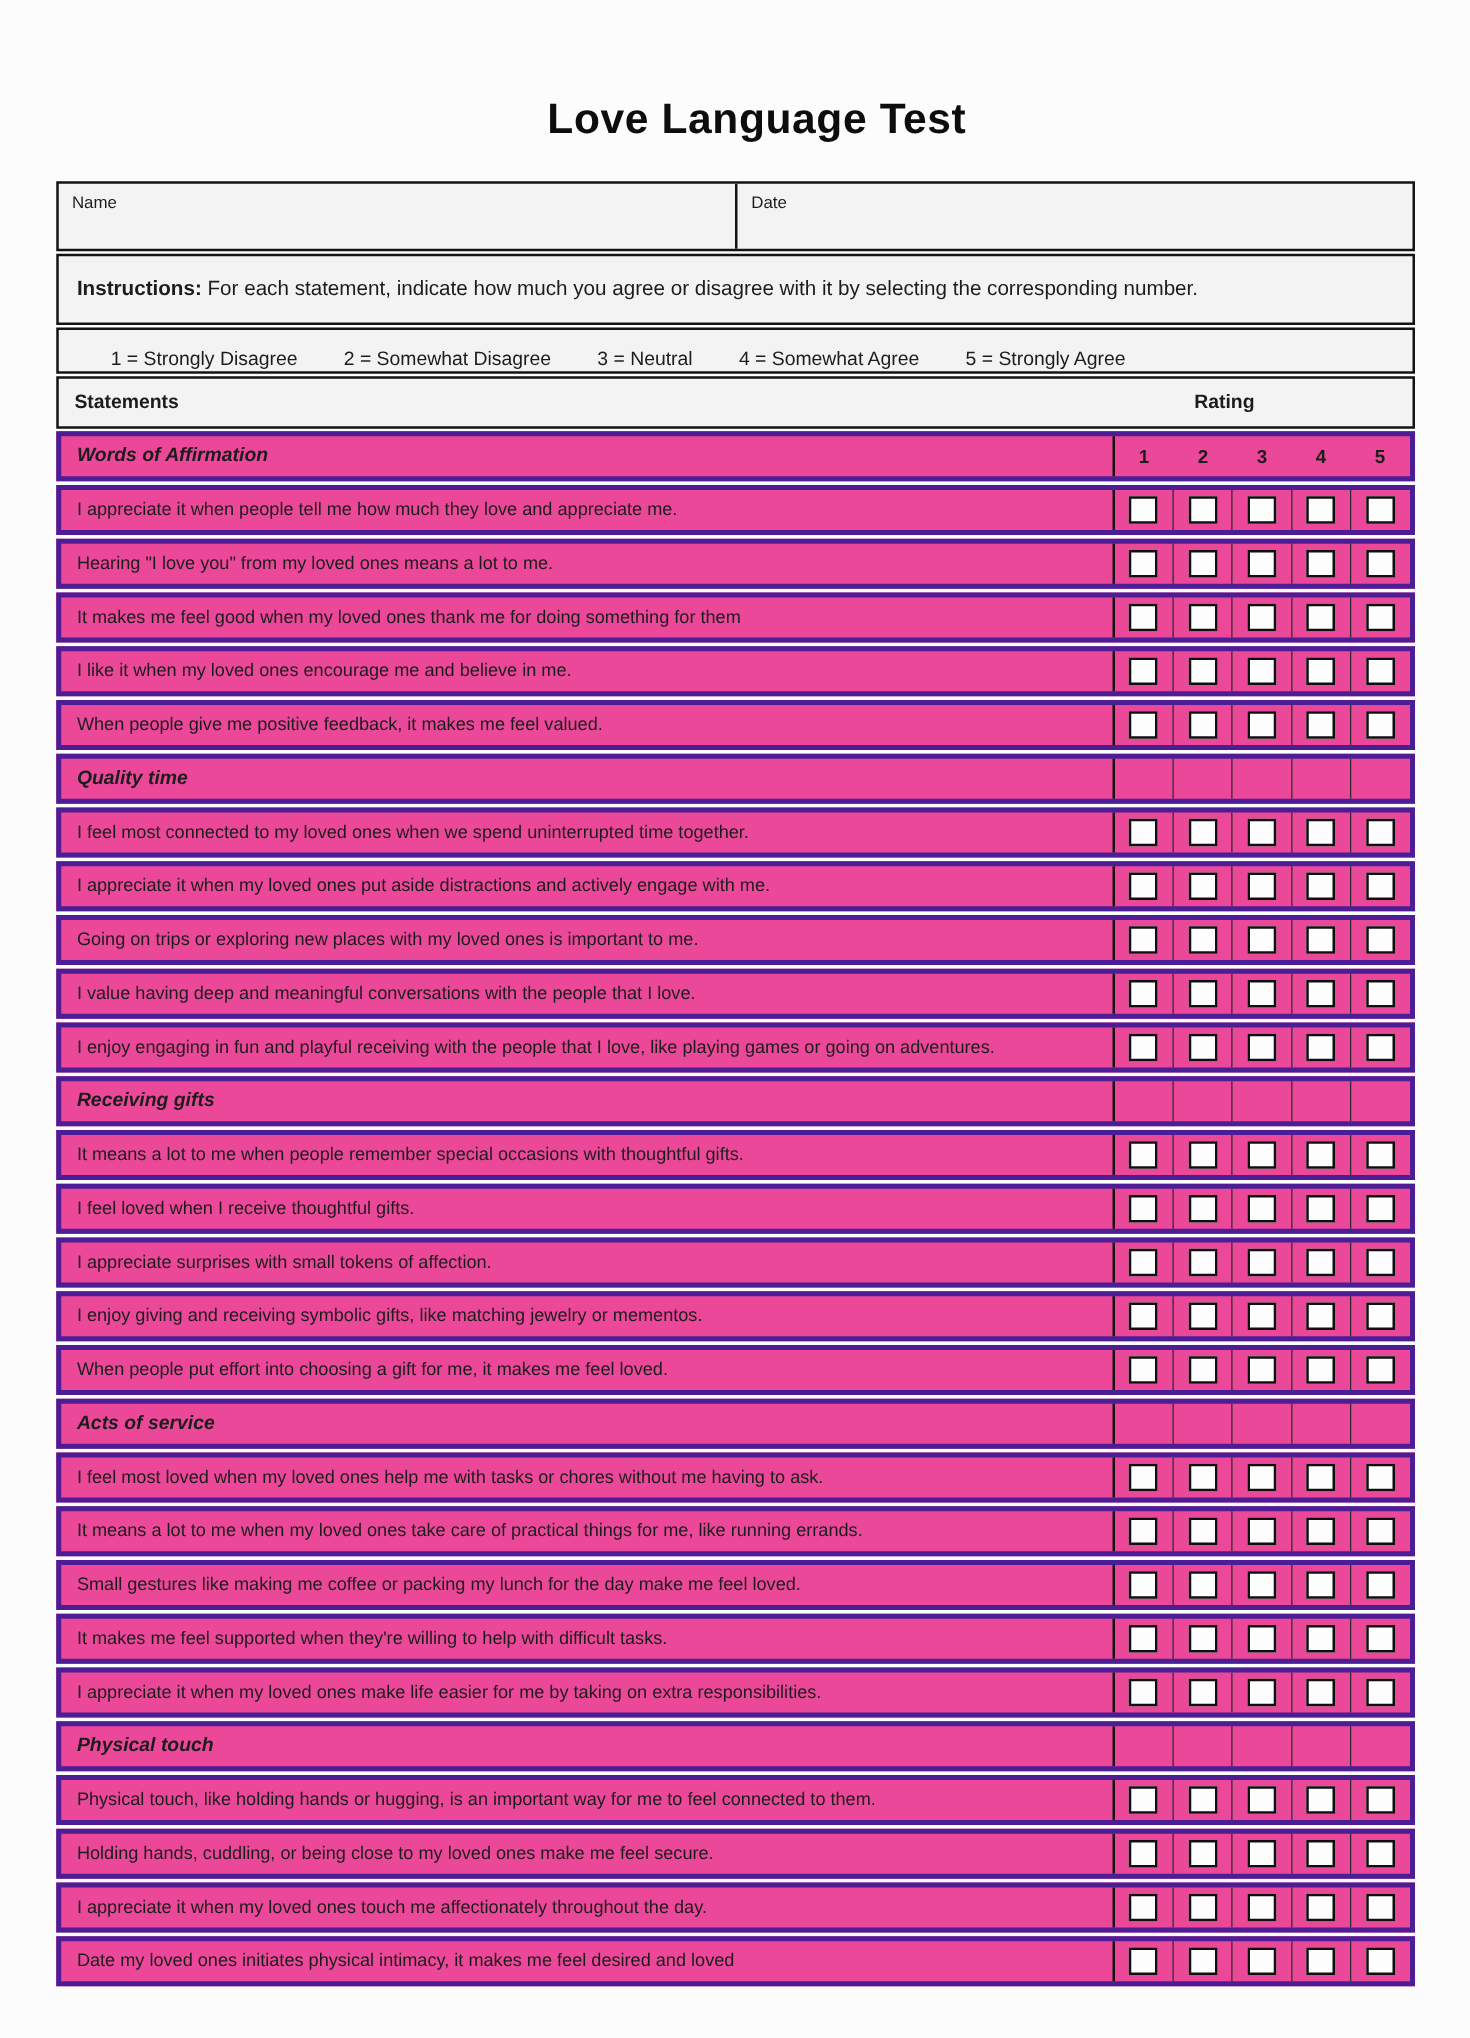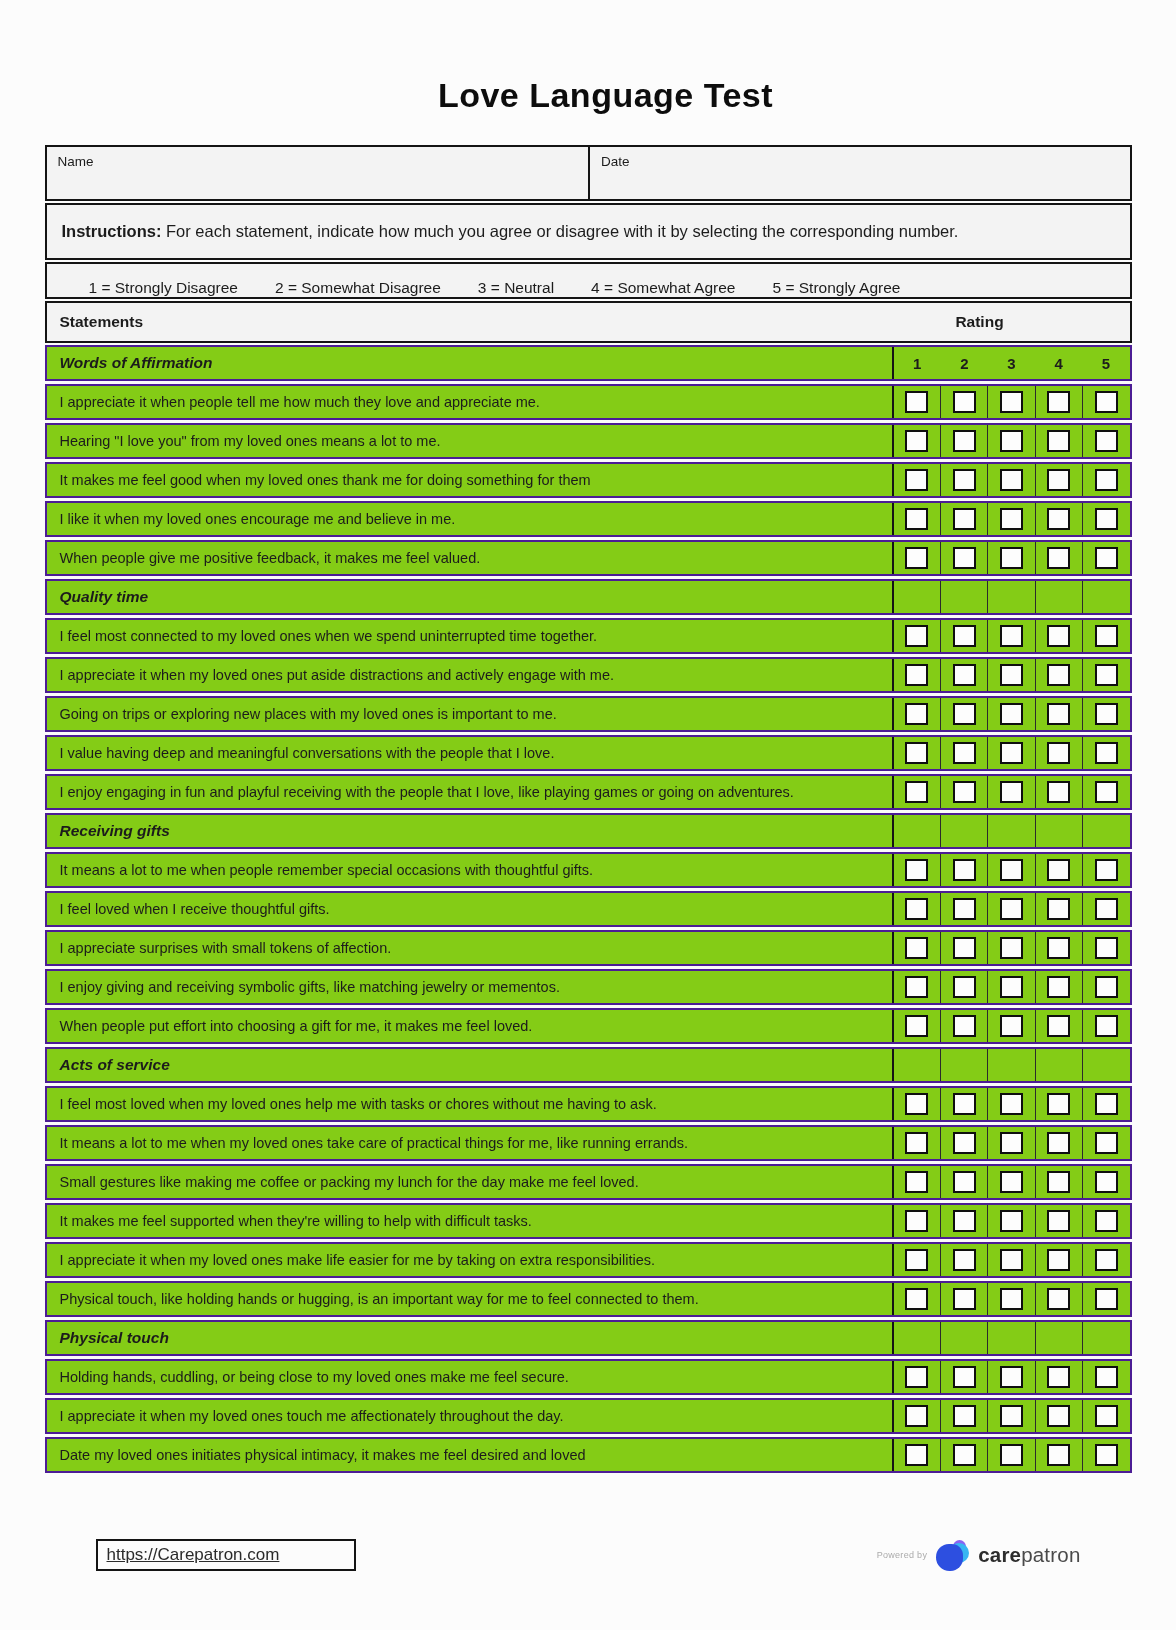--- a/index.html
+++ b/index.html
@@ -35,21 +35,21 @@
   }
 
   
   .thead { height:42px; display:flex; align-items:center; }
   .thead .stmt-h { flex:1; padding-left:13px; font-weight:bold; font-size:15.5px; }
   .thead .rating-h { width:300px; text-align:center; font-weight:bold; font-size:15.5px; }
 
   
   .t-row {
     display:flex; align-items:stretch;
-    background:#84cc16; border:2px solid #4c1d95; margin-bottom:3px;
+    background:#ec4899; border:4px solid #4c1d95; margin-bottom:3px;
     min-height:35px;
   }
   .t-stmt {
     flex:1; display:flex; align-items:center;
     padding:6px 55px 6px 13px; font-size:14.5px; line-height:20px;
   }
   .t-row.section .t-stmt {
     font-weight:bold; font-style:italic; font-size:15.5px; padding-right:13px;
   }
   .t-rating {
@@ -590,50 +590,50 @@
               <span class="checkbox"></span>
             </div>
             <div class="t-cell">
               <span class="checkbox"></span>
             </div>
             <div class="t-cell">
               <span class="checkbox"></span>
             </div>
           </div>
         </div>
-        <div class="t-row">
-          <div class="t-stmt">
-            <span>Physical touch, like holding hands or hugging, is an important way for me to feel connected to them.</span>
-          </div>
-          <div class="t-rating dividers">
-            <div class="t-cell">
-              <span class="checkbox"></span>
-            </div>
-            <div class="t-cell">
-              <span class="checkbox"></span>
-            </div>
-            <div class="t-cell">
-              <span class="checkbox"></span>
-            </div>
-            <div class="t-cell">
-              <span class="checkbox"></span>
-            </div>
-            <div class="t-cell">
-              <span class="checkbox"></span>
-            </div>
-          </div>
-        </div>
         <div class="t-row section">
           <div class="t-stmt">Physical touch</div>
           <div class="t-rating dividers">
             <div class="t-cell"></div>
             <div class="t-cell"></div>
             <div class="t-cell"></div>
             <div class="t-cell"></div>
             <div class="t-cell"></div>
+          </div>
+        </div>
+        <div class="t-row">
+          <div class="t-stmt">
+            <span>Physical touch, like holding hands or hugging, is an important way for me to feel connected to them.</span>
+          </div>
+          <div class="t-rating dividers">
+            <div class="t-cell">
+              <span class="checkbox"></span>
+            </div>
+            <div class="t-cell">
+              <span class="checkbox"></span>
+            </div>
+            <div class="t-cell">
+              <span class="checkbox"></span>
+            </div>
+            <div class="t-cell">
+              <span class="checkbox"></span>
+            </div>
+            <div class="t-cell">
+              <span class="checkbox"></span>
+            </div>
           </div>
         </div>
         <div class="t-row">
           <div class="t-stmt">
             <span>Holding hands, cuddling, or being close to my loved ones make me feel secure.</span>
           </div>
           <div class="t-rating dividers">
             <div class="t-cell">
               <span class="checkbox"></span>
             </div>

